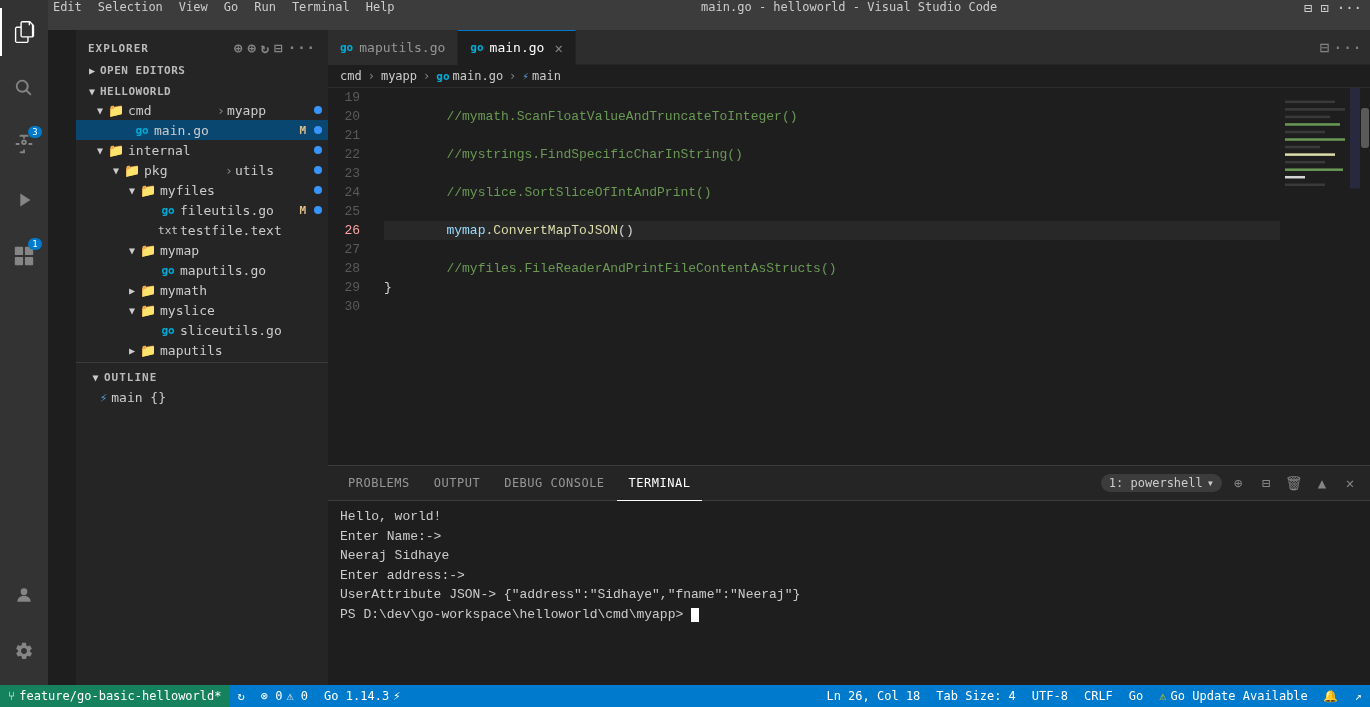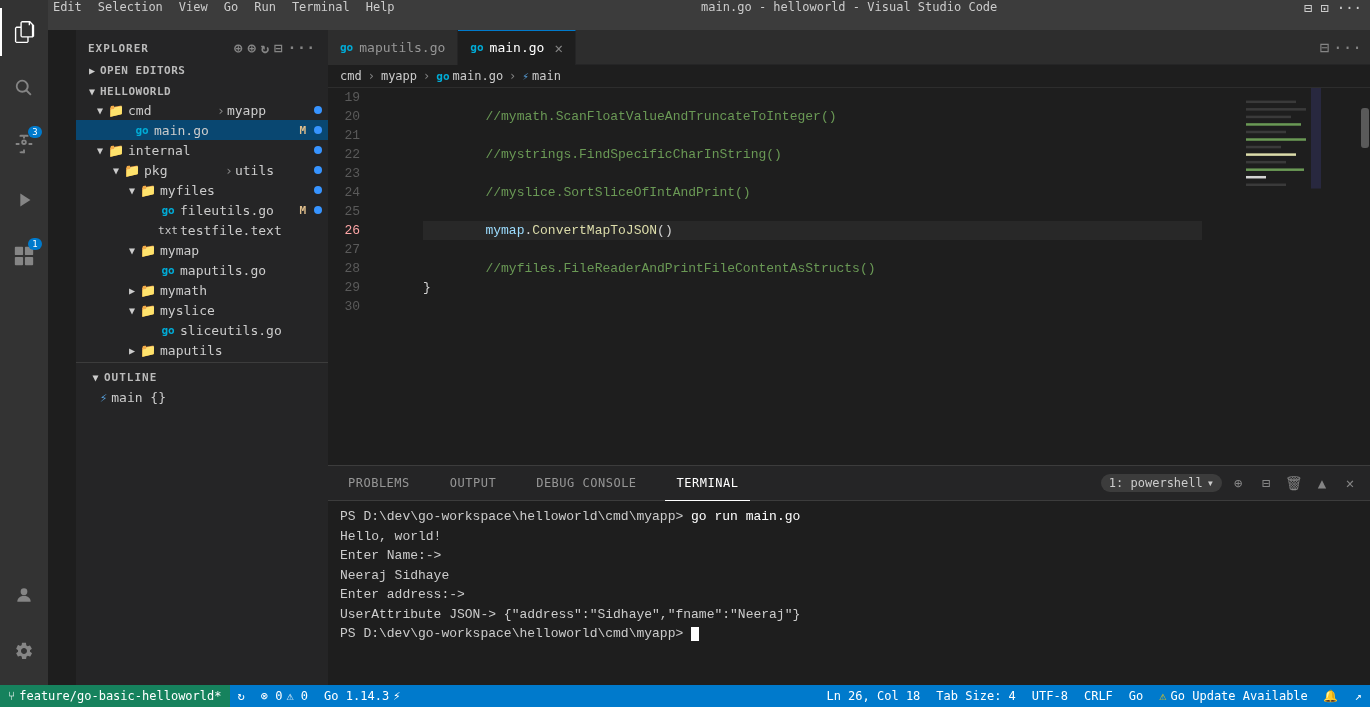--- a/index.html
+++ b/index.html
@@ -255,21 +255,20 @@
       display: flex;
       flex-direction: column;
       overflow: hidden;
     }
     .editor-pane {
       flex: 1;
       overflow: hidden;
       display: flex;
       flex-direction: row;
       position: relative;
-      gap: 39px;
     }
 
     
     .line-numbers {
       width: 48px;
       text-align: right;
       padding-right: 16px;
       color: #5a5a5a;
       font-family: Consolas, 'Courier New', monospace;
       font-size: 13px;
@@ -324,21 +323,21 @@
       flex-shrink: 0;
     }
     .panel-tabs {
       display: flex;
       align-items: center;
       background: #252526;
       border-bottom: 1px solid #3c3c3c;
       height: 35px;
       flex-shrink: 0;
       padding: 0 8px;
-      gap: 16px;
+      gap: 0;
     }
     .panel-tab {
       padding: 0 12px;
       height: 35px;
       display: flex;
       align-items: center;
       font-size: 12px;
       color: #969696;
       cursor: pointer;
       text-transform: uppercase;
@@ -768,23 +767,20 @@
             </div>
             <div class="panel-action-btn" title="New Terminal">⊕</div>
             <div class="panel-action-btn" title="Split Terminal">⊟</div>
             <div class="panel-action-btn" title="Kill Terminal">🗑</div>
             <div class="panel-action-btn" title="Maximize">▲</div>
             <div class="panel-action-btn" title="Close Panel">✕</div>
           </div>
         </div>
         <div class="terminal-content">
           <div>
-            <span class="t-prompt">PS D:\dev\go-workspace\helloworld\cmd\myapp&gt; </span><span class="t-cmd">go run main.go</span>
-          </div>
-          <div>
             <span class="t-output">Hello, world!</span>
           </div>
           <div>
             <span class="t-output">Enter Name:-&gt;</span>
           </div>
           <div>
             <span class="t-output">Neeraj Sidhaye</span>
           </div>
           <div>
             <span class="t-output">Enter address:-&gt;</span>

